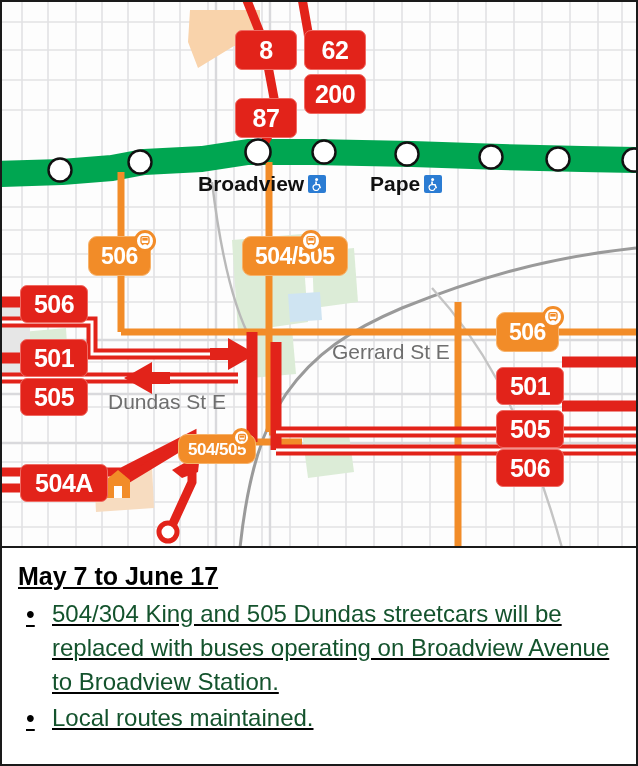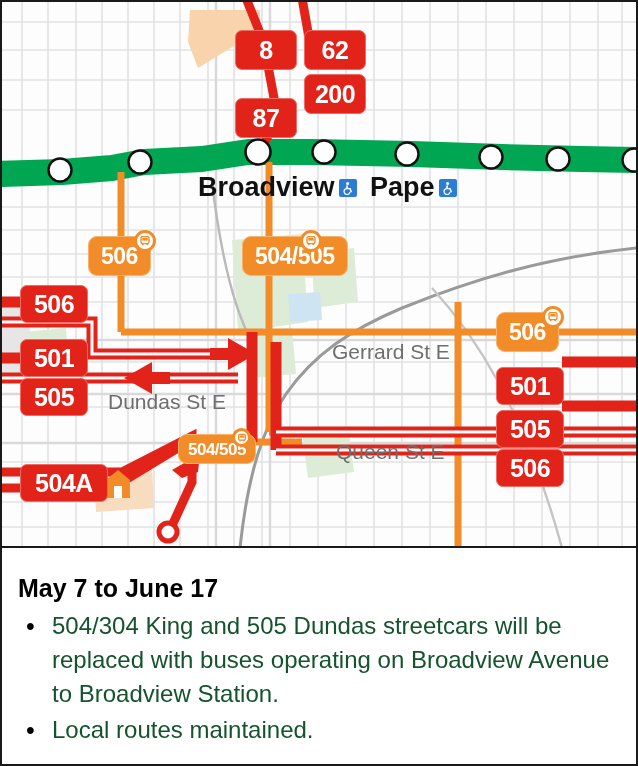--- a/index.html
+++ b/index.html
@@ -73,21 +73,21 @@
     box-sizing: border-box;
   }
   .bus-chip svg { display:block; }
 
   
   .stn-label {
     position: absolute;
     display: flex;
     align-items: center;
     gap: 4px;
-    font-size: 27px;
+    font-size: 21px;
     font-weight: bold;
     color: #111111;
     white-space: nowrap;
     font-family: "Liberation Sans", sans-serif;
   }
   .acc-icon {
     width: 18px; height: 18px;
     background: #2b7cd3;
     border-radius: 2px;
     display: flex; align-items: center; justify-content: center;
@@ -105,21 +105,22 @@
 
   
   #notice-panel {
     position: absolute;
     left: 0;
     top: 546px;
     width: 634px;
     height: 216px;
     box-sizing: border-box;
     background: #ffffff;
-    padding: 26px 16px 0 16px;
+    padding: 14px 16px 0 16px;
+    text-decoration: underline;
   }
   #notice-title {
     font-size: 25px;
     font-weight: bold;
     color: #000000;
     margin: 0 0 6px 0;
     font-family: "Liberation Sans", sans-serif;
   }
   .bullet-row {
     display: flex;
@@ -284,21 +285,20 @@
         <svg width="14" height="14" viewBox="0 0 14 14">
           <circle cx="6.6" cy="2.6" r="1.5" fill="#fff"></circle>
           <path d="M5.2 4.6 L5.2 8.2 L8.4 8.2 L9.6 11.6 L11.1 11.1 L9.6 6.9 L6.9 6.9 L6.9 4.6 Z" fill="#fff"></path>
           <path d="M5.4 7.6 A3 3 0 1 0 9.0 11.0" fill="none" stroke="#fff" stroke-width="1.2"></path>
         </svg>
       </span>
     </div>
 
     <div class="street-label" style="left:106px; top:388px;">Dundas St E</div>
     <div class="street-label" style="left:330px; top:338px;">Gerrard St E</div>
-    <div class="street-label" style="left:334px; top:438px;">Queen St E</div>
 
     <div class="badge badge-red badge-top" style="left:233px; top:28px;">8</div>
     <div class="badge badge-red badge-top" style="left:302px; top:28px;">62</div>
     <div class="badge badge-red badge-top" style="left:233px; top:54px;margin-top:42px;">87</div>
     <div class="badge badge-red badge-top" style="left:302px; top:72px;">200</div>
 
     <div class="badge badge-red badge-side" style="left:18px; top:283px;">506</div>
     <div class="badge badge-red badge-side" style="left:18px; top:337px;">501</div>
     <div class="badge badge-red badge-side" style="left:18px; top:376px;">505</div>
     <div class="badge badge-red badge-504a" style="left:18px; top:462px;">504A</div>

